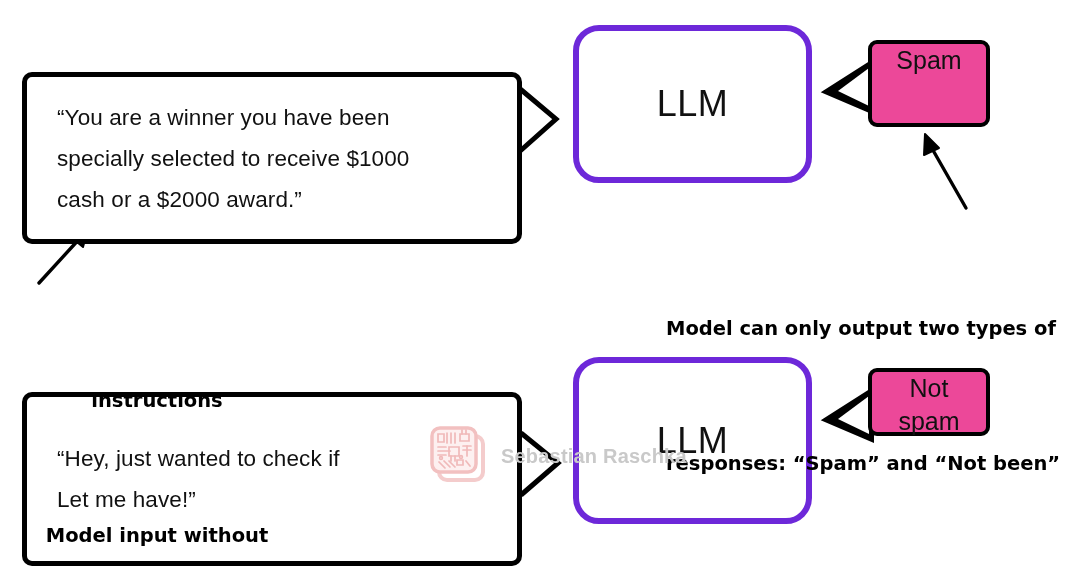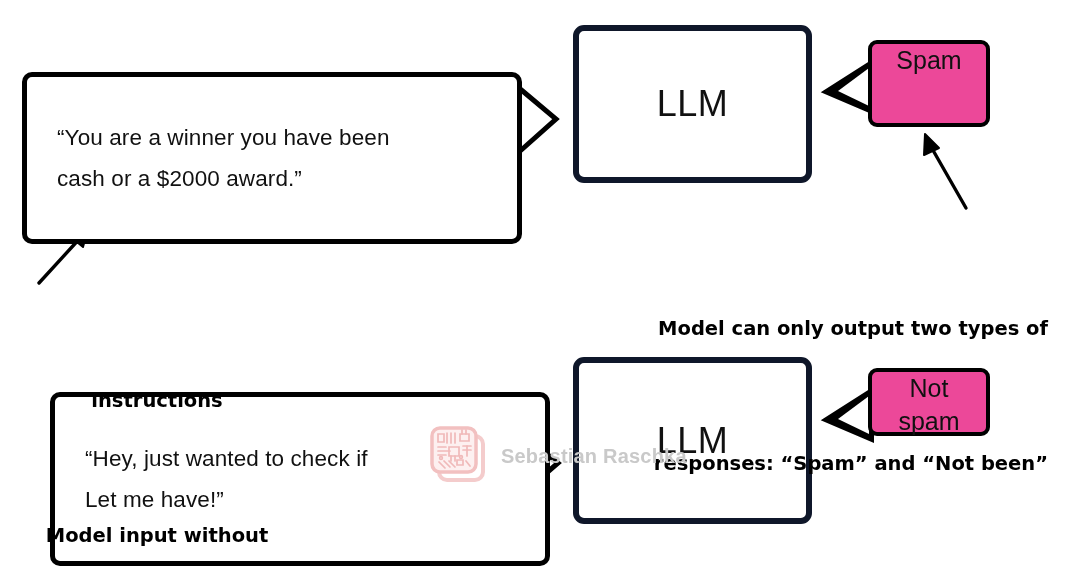--- a/index.html
+++ b/index.html
@@ -55,30 +55,29 @@
     top: 48px;
     width: 500px;
     height: 172px;
     margin-top: 24px;
   }
   #bubble-input-notspam {
     left: 22px;
     top: 392px;
     width: 500px;
     height: 174px;
-    margin-left: 28px;
   }
 
   
   .llm-box {
     position: absolute;
     box-sizing: border-box;
     background: #ffffff;
-    border: 6px solid #0f172a;
-    border-radius: 11px;
+    border: 6px solid #6d28d9;
+    border-radius: 26px;
     display: flex;
     align-items: center;
     justify-content: center;
   }
   .llm-label {
     font-size: 36px;
     color: #111111;
     letter-spacing: 0.5px;
   }
   #llm-box-top    { left: 573px; top: 25px;  width: 239px; height: 158px; }
@@ -116,26 +115,26 @@
 
   #annot-left {
     left: 22px;
     top: 288px;
     width: 270px;
     font-size: 19.5px;
     line-height: 45px;
     text-align: center;
   }
   #annot-right {
-    left: 648px;
+    left: 666px;
     top: 216px;
     width: 400px;
     font-size: 19.5px;
     line-height: 45px;
-    text-align: right;
+    text-align: left;
   }
 
   
   #watermark {
     position: absolute;
     left: 427px;
     top: 424px;
     display: flex;
     align-items: center;
     gap: 10px;
@@ -170,20 +169,21 @@
     </g>
 
     <g>
       <line x1="966" y1="208" x2="930" y2="145" stroke="#000000" stroke-width="3.4" stroke-linecap="round"></line>
       <path d="M 925 134 L 924 155 L 939 148 Z" fill="#000000" stroke="#000000" stroke-width="2" stroke-linejoin="round"></path>
     </g>
   </svg>
 
   <div class="msg-bubble" id="bubble-input-spam">
     <span class="msg-line">“You are a winner you have been</span>
+    <span class="msg-line">specially selected to receive $1000</span>
     <span class="msg-line">cash or a $2000 award.”</span>
   </div>
 
   <div class="llm-box" id="llm-box-top">
     <span class="llm-label">LLM</span>
   </div>
 
   <div class="out-bubble" id="out-bubble-spam">
     <span class="out-label">Spam</span>
   </div>

